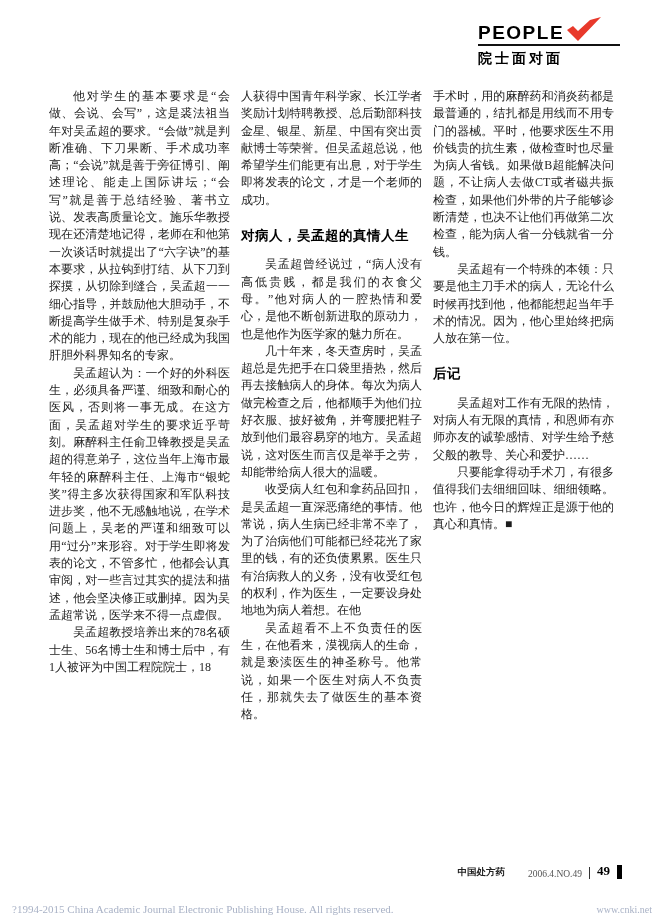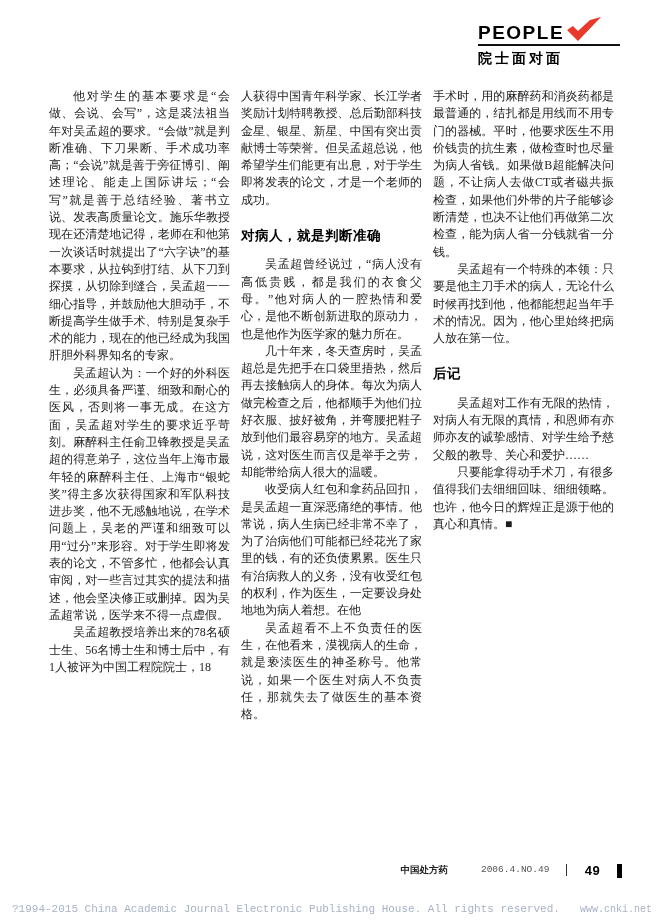--- a/index.html
+++ b/index.html
@@ -28,35 +28,35 @@
   .col{width:181px;font-size:12px;line-height:17.3px;text-align:justify;}
   .para{margin:0;text-indent:2em;}
   .para.no-indent{text-indent:0;}
   .sec-heading{
     font-family:"Liberation Sans","DejaVu Sans",sans-serif;
     font-weight:bold;font-size:13.5px;color:#000;
     margin:18px 0 12px 0;text-indent:0;letter-spacing:0.5px;
   }
   
   .pageinfo{
-    position:absolute;right:42px;bottom:42px;display:flex;align-items:flex-start;gap:17px;
+    position:absolute;right:42px;bottom:42px;display:flex;align-items:flex-end;gap:7px;
     font-size:9.5px;color:#222;
-    font-family:Liberation Mono, monospace;
+    font-family:Liberation Serif, serif;
   }
   .pageinfo .journal{font-weight:bold;}
   .pageinfo .issue{color:#555;margin-left:16px;}
   .vbar{display:inline-block;width:1px;height:12px;background:#333;}
   .pageno{font-weight:bold;font-size:13px;color:#000;}
   .endbar{display:inline-block;width:5px;height:14px;background:#000;}
   
   .watermark{
     position:absolute;left:12px;right:12px;bottom:6px;
     display:flex;justify-content:space-between;align-items:baseline;
     color:#a9b2c6;font-size:11px;
-    font-family:Liberation Mono, monospace;
+    font-family:Liberation Serif, serif;
   }
   .watermark .wm-url{font-size:10px;}
 </style>
 </head>
 <body>
 
 <div class="page">
 
   <div class="masthead">
     <div class="logo-row">
@@ -71,21 +71,21 @@
   <div class="columns">
 
     <div class="col">
       <p class="para">他对学生的基本要求是“会做、会说、会写”，这是裘法祖当年对吴孟超的要求。“会做”就是判断准确、下刀果断、手术成功率高；“会说”就是善于旁征博引、阐述理论、能走上国际讲坛；“会写”就是善于总结经验、著书立说、发表高质量论文。施乐华教授现在还清楚地记得，老师在和他第一次谈话时就提出了“六字诀”的基本要求，从拉钩到打结、从下刀到探摸，从切除到缝合，吴孟超一一细心指导，并鼓励他大胆动手，不断提高学生做手术、特别是复杂手术的能力，现在的他已经成为我国肝胆外科界知名的专家。</p>
       <p class="para">吴孟超认为：一个好的外科医生，必须具备严谨、细致和耐心的医风，否则将一事无成。在这方面，吴孟超对学生的要求近乎苛刻。麻醉科主任俞卫锋教授是吴孟超的得意弟子，这位当年上海市最年轻的麻醉科主任、上海市“银蛇奖”得主多次获得国家和军队科技进步奖，他不无感触地说，在学术问题上，吴老的严谨和细致可以用“过分”来形容。对于学生即将发表的论文，不管多忙，他都会认真审阅，对一些言过其实的提法和描述，他会坚决修正或删掉。因为吴孟超常说，医学来不得一点虚假。</p>
       <p class="para">吴孟超教授培养出来的78名硕士生、56名博士生和博士后中，有1人被评为中国工程院院士，18</p>
     </div>
 
     <div class="col">
       <p class="para no-indent">人获得中国青年科学家、长江学者奖励计划特聘教授、总后勤部科技金星、银星、新星、中国有突出贡献博士等荣誉。但吴孟超总说，他希望学生们能更有出息，对于学生即将发表的论文，才是一个老师的成功。</p>
-      <h2 class="sec-heading">对病人，就是判断准确</h2>
+      <h2 class="sec-heading">对病人，吴孟超的真情人生</h2>
       <p class="para">吴孟超曾经说过，“病人没有高低贵贱，都是我们的衣食父母。”他对病人的一腔热情和爱心，是他不断创新进取的原动力，也是他作为医学家的魅力所在。</p>
       <p class="para">几十年来，冬天查房时，吴孟超总是先把手在口袋里捂热，然后再去接触病人的身体。每次为病人做完检查之后，他都顺手为他们拉好衣服、披好被角，并弯腰把鞋子放到他们最容易穿的地方。吴孟超说，这对医生而言仅是举手之劳，却能带给病人很大的温暖。</p>
       <p class="para">收受病人红包和拿药品回扣，是吴孟超一直深恶痛绝的事情。他常说，病人生病已经非常不幸了，为了治病他们可能都已经花光了家里的钱，有的还负债累累。医生只有治病救人的义务，没有收受红包的权利，作为医生，一定要设身处地地为病人着想。在他</p>
       <p class="para">吴孟超看不上不负责任的医生，在他看来，漠视病人的生命，就是亵渎医生的神圣称号。他常说，如果一个医生对病人不负责任，那就失去了做医生的基本资格。</p>
     </div>
 
     <div class="col">
       <p class="para no-indent">手术时，用的麻醉药和消炎药都是最普通的，结扎都是用线而不用专门的器械。平时，他要求医生不用价钱贵的抗生素，做检查时也尽量为病人省钱。如果做B超能解决问题，不让病人去做CT或者磁共振检查，如果他们外带的片子能够诊断清楚，也决不让他们再做第二次检查，能为病人省一分钱就省一分钱。</p>
       <p class="para">吴孟超有一个特殊的本领：只要是他主刀手术的病人，无论什么时候再找到他，他都能想起当年手术的情况。因为，他心里始终把病人放在第一位。</p>
       <h2 class="sec-heading">后记</h2>

